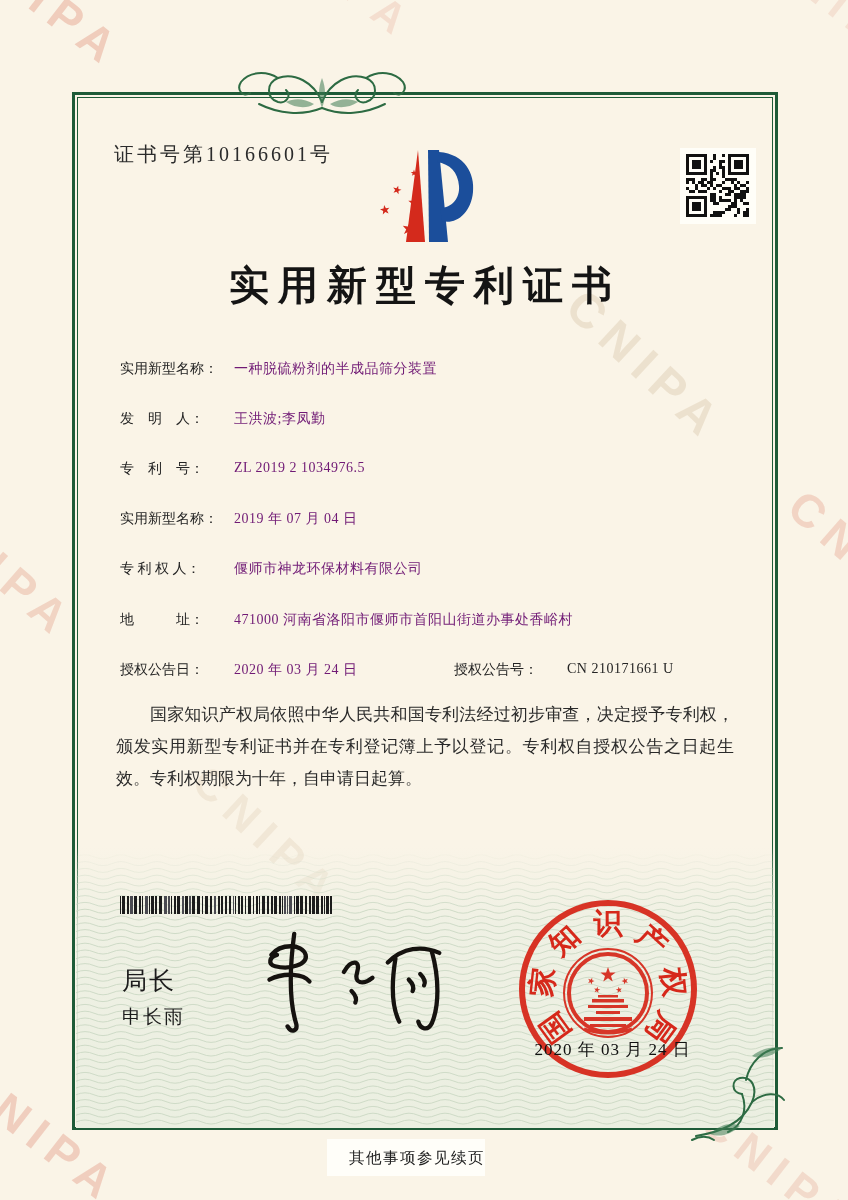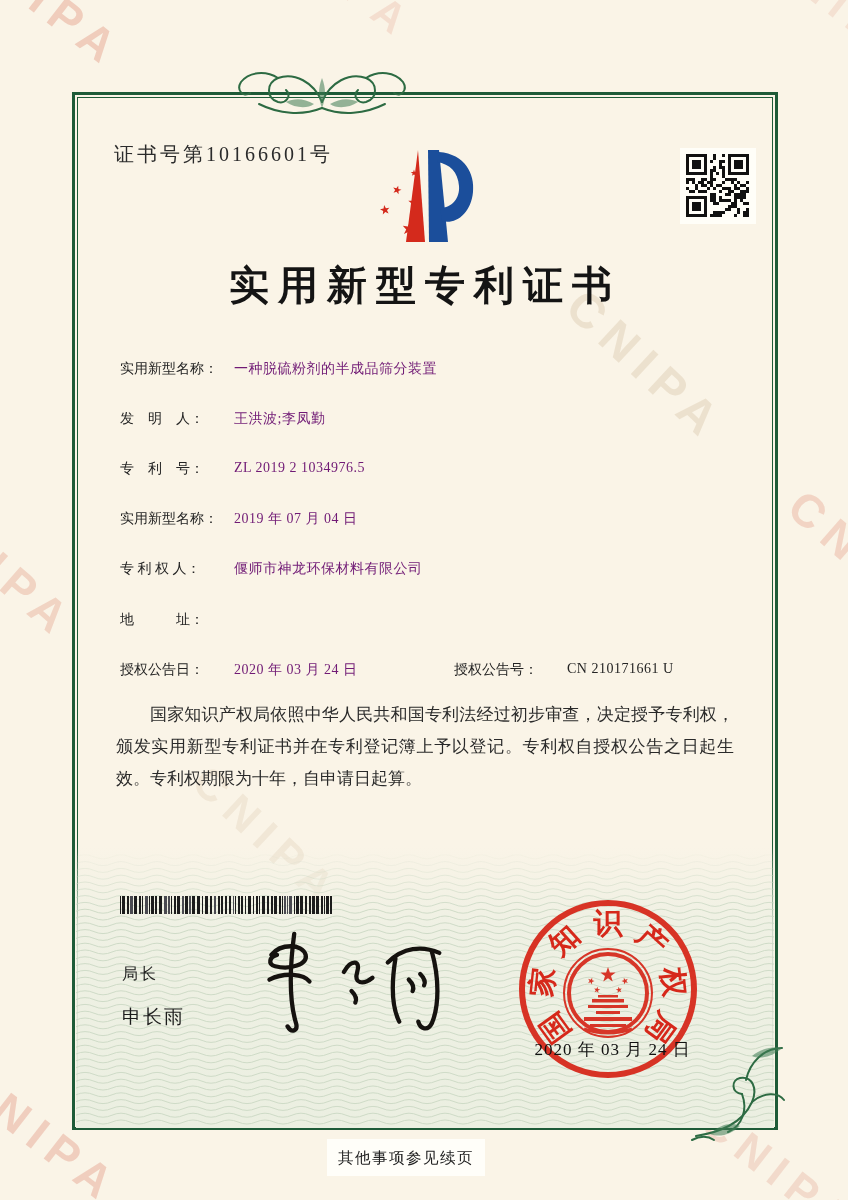--- a/index.html
+++ b/index.html
@@ -53,40 +53,40 @@
   
   .body-text{
     position:absolute; left:116px; top:699px; width:618px;
     font-size:17px; line-height:1.88; text-align:justify; color:#2a2a2a;
   }
   .body-text p{margin:0; text-indent:2em;}
   
   #barcode{position:absolute; left:120px; top:896px; height:18px; font-size:0;}
   #barcode i{display:inline-block; height:100%; background:#1c1c1c; vertical-align:top;}
   .signer-title{
-    position:absolute; left:122px; top:964px; font-size:16px; letter-spacing:2px;
+    position:absolute; left:122px; top:964px; font-size:25px; letter-spacing:2px;
     font-family:Liberation Mono, monospace; font-weight:500; color:#1c1c1c;
   }
   .signer-name{
     position:absolute; left:122px; top:1004px; font-size:19px; letter-spacing:2px;
     font-family:"Liberation Sans","DejaVu Sans",sans-serif; font-weight:500; color:#1c1c1c;
   }
   #signature{position:absolute; left:252px; top:930px;}
   #seal{position:absolute; left:512px; top:893px;}
   .seal-date{
     position:absolute; left:515px; top:1038px; width:195px; text-align:center;
     font-size:17px; color:#111; letter-spacing:1px; white-space:nowrap;
   }
   .page-info{
     position:absolute; left:72px; top:1097px; width:666px; text-align:center;
     font-size:14.5px; color:#333; letter-spacing:2px;
   }
   .footer-note{
     position:absolute; left:327px; top:1139px; width:158px; height:37px; line-height:37px;
-    background:#fffef9; text-align:center; font-size:15.5px; letter-spacing:1.5px; color:#222;
+    background:#fffef9; text-align:right; font-size:15.5px; letter-spacing:1.5px; color:#222;
   }
 </style>
 </head>
 <body>
 
 <div class="page">
 
   <span class="wm" id="wmA">CNIPA</span>
   <span class="wm" id="wmB">CNIPA</span>
   <span class="wm" id="wmC">CNIPA</span>
@@ -348,20 +348,21 @@
   <div class="row" style="top:510px">
     <span class="f-label">实用新型名称：</span>
     <span class="f-value">2019 年 07 月 04 日</span>
   </div>
   <div class="row" style="top:560px">
     <span class="f-label">专 利 权 人：</span>
     <span class="f-value">偃师市神龙环保材料有限公司</span>
   </div>
   <div class="row" style="top:611px">
     <span class="f-label">地　　　址：</span>
+    <span class="f-value">471000 河南省洛阳市偃师市首阳山街道办事处香峪村</span>
   </div>
   <div class="row" style="top:661px">
     <span class="f-label">授权公告日：</span>
     <span class="f-value">2020 年 03 月 24 日</span>
     <span class="f-label2">授权公告号：</span>
     <span class="f-value2">CN 210171661 U</span>
   </div>
 
   <div class="body-text">
     <p>国家知识产权局依照中华人民共和国专利法经过初步审查，决定授予专利权，颁发实用新型专利证书并在专利登记簿上予以登记。专利权自授权公告之日起生效。专利权期限为十年，自申请日起算。</p>

